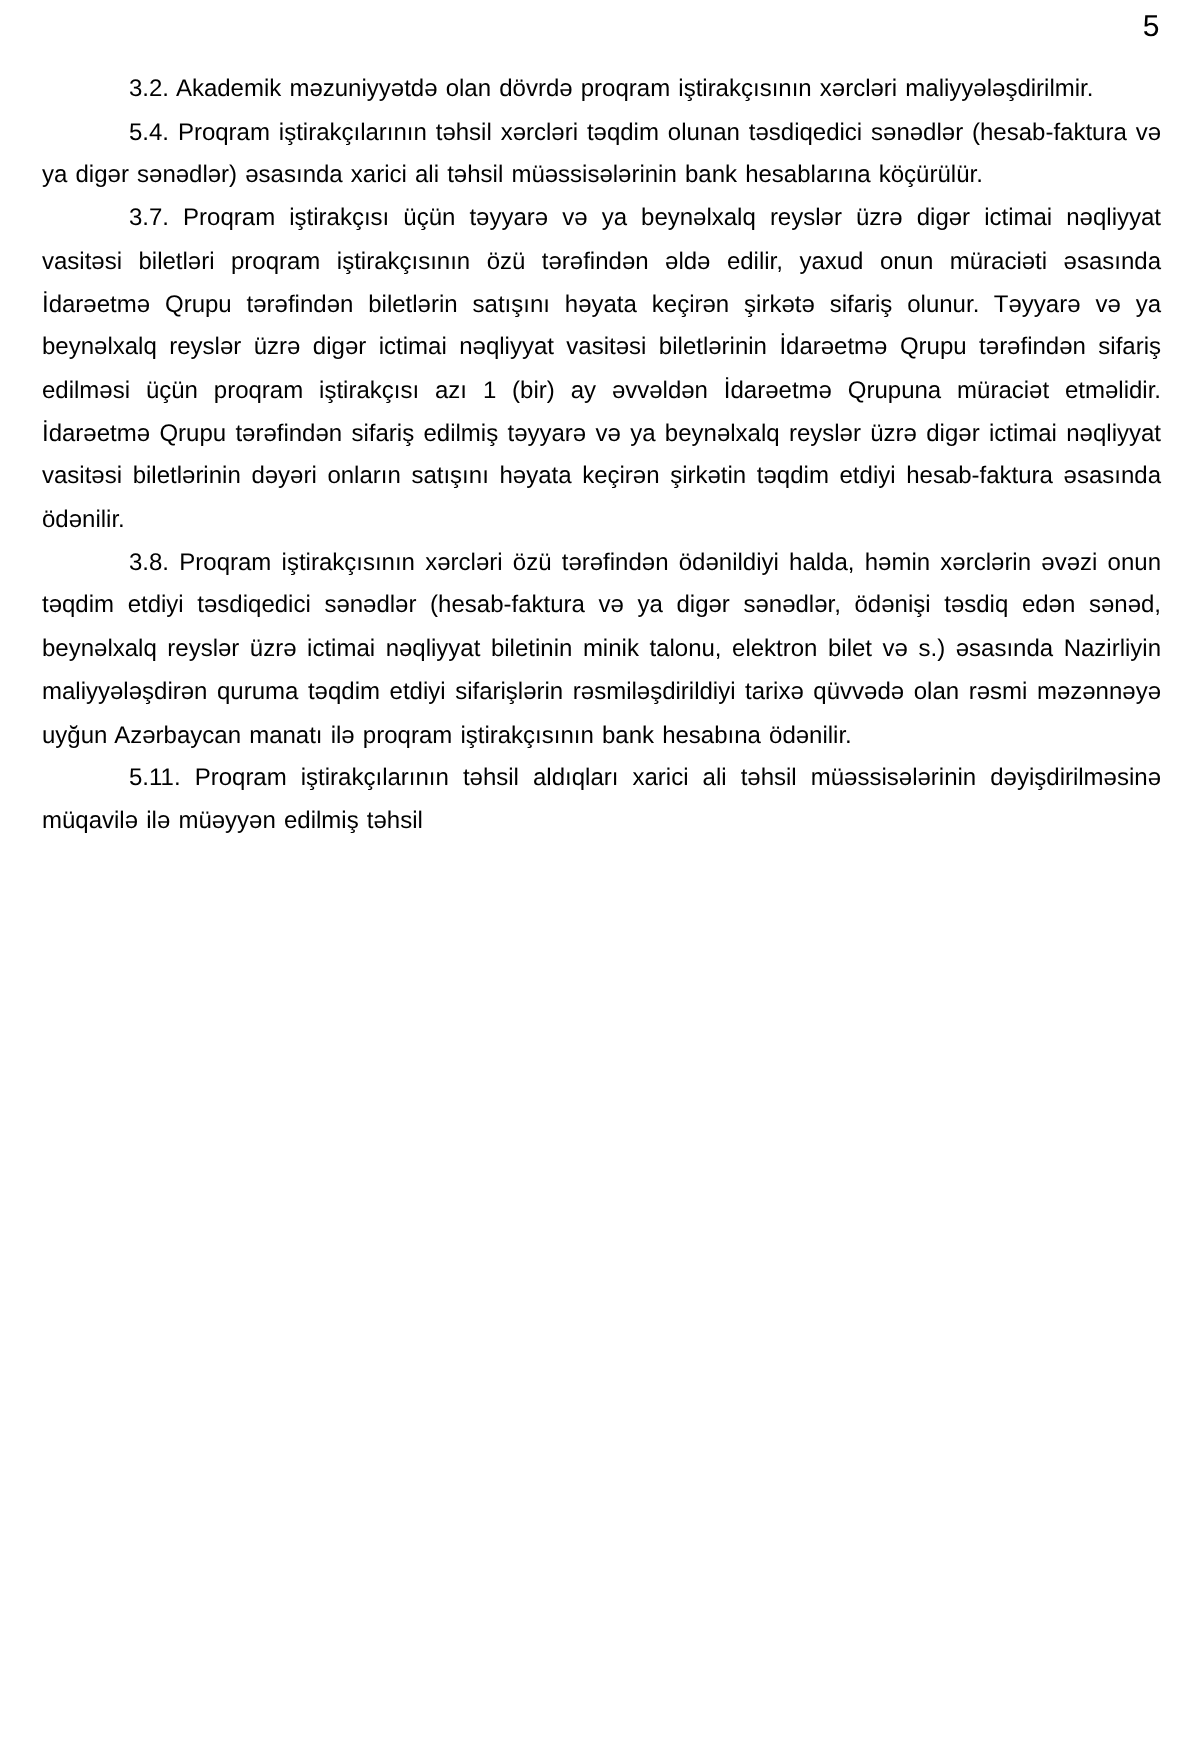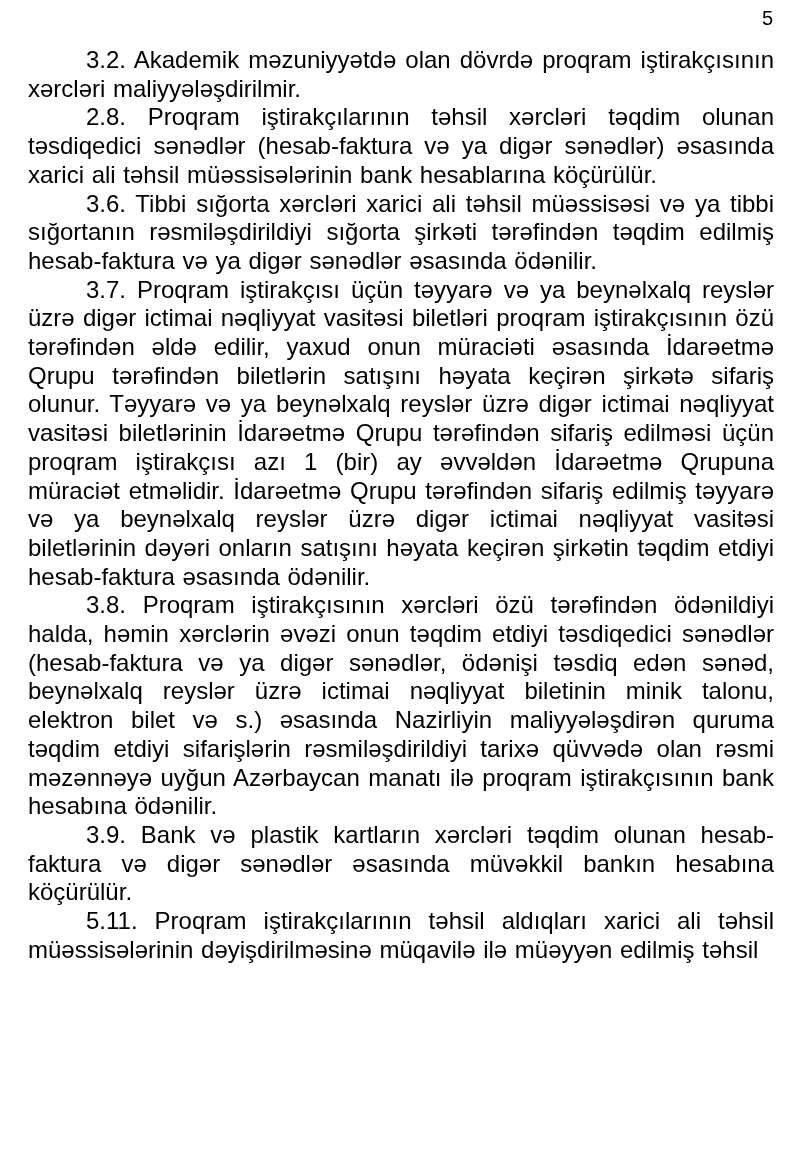--- a/index.html
+++ b/index.html
@@ -21,36 +21,34 @@
   .page-number {
     position: absolute;
     top: 7px;
     right: 27px;
     font-size: 20px;
     line-height: 22px;
   }
   .content p {
     margin: 0;
     padding: 0;
-    font-size: 24px;
+    font-size: 16px;
     line-height: 28.7px;
     text-align: justify;
     text-indent: 58px;
     word-spacing: 1px;
   }
 </style>
 </head>
 <body>
 
 <div class="page">
   <div class="page-number">5</div>
 
   <div class="content">
     <p>3.2. Akademik məzuniyyətdə olan dövrdə proqram iştirakçısının xərcləri maliyyələşdirilmir.</p>
-    <p>2.8. Proqram iştirakçılarının təhsil xərcləri təqdim olunan təsdiqedici sənədlər (hesab-faktura və ya digər sənədlər) əsasında xarici ali təhsil müəssisələrinin bank hesablarına köçürülür.</p>
-    <p>3.6. Tibbi sığorta xərcləri xarici ali təhsil müəssisəsi və ya tibbi sığortanın rəsmiləşdirildiyi sığorta şirkəti tərəfindən təqdim edilmiş hesab-faktura və ya digər sənədlər əsasında ödənilir.</p>
+    <p>5.4. Proqram iştirakçılarının təhsil xərcləri təqdim olunan təsdiqedici sənədlər (hesab-faktura və ya digər sənədlər) əsasında xarici ali təhsil müəssisələrinin bank hesablarına köçürülür.</p>
     <p>3.7. Proqram iştirakçısı üçün təyyarə və ya beynəlxalq reyslər üzrə digər ictimai nəqliyyat vasitəsi biletləri proqram iştirakçısının özü tərəfindən əldə edilir, yaxud onun müraciəti əsasında İdarəetmə Qrupu tərəfindən biletlərin satışını həyata keçirən şirkətə sifariş olunur. Təyyarə və ya beynəlxalq reyslər üzrə digər ictimai nəqliyyat vasitəsi biletlərinin İdarəetmə Qrupu tərəfindən sifariş edilməsi üçün proqram iştirakçısı azı 1 (bir) ay əvvəldən İdarəetmə Qrupuna müraciət etməlidir. İdarəetmə Qrupu tərəfindən sifariş edilmiş təyyarə və ya beynəlxalq reyslər üzrə digər ictimai nəqliyyat vasitəsi biletlərinin dəyəri onların satışını həyata keçirən şirkətin təqdim etdiyi hesab-faktura əsasında ödənilir.</p>
     <p>3.8. Proqram iştirakçısının xərcləri özü tərəfindən ödənildiyi halda, həmin xərclərin əvəzi onun təqdim etdiyi təsdiqedici sənədlər (hesab-faktura və ya digər sənədlər, ödənişi təsdiq edən sənəd, beynəlxalq reyslər üzrə ictimai nəqliyyat biletinin minik talonu, elektron bilet və s.) əsasında Nazirliyin maliyyələşdirən quruma təqdim etdiyi sifarişlərin rəsmiləşdirildiyi tarixə qüvvədə olan rəsmi məzənnəyə uyğun Azərbaycan manatı ilə proqram iştirakçısının bank hesabına ödənilir.</p>
-    <p>3.9. Bank və plastik kartların xərcləri təqdim olunan hesab-faktura və digər sənədlər əsasında müvəkkil bankın hesabına köçürülür.</p>
     <p>5.11. Proqram iştirakçılarının təhsil aldıqları xarici ali təhsil müəssisələrinin dəyişdirilməsinə müqavilə ilə müəyyən edilmiş təhsil</p>
     <p></p>
   </div>
 </div>
 
 </body></html>

